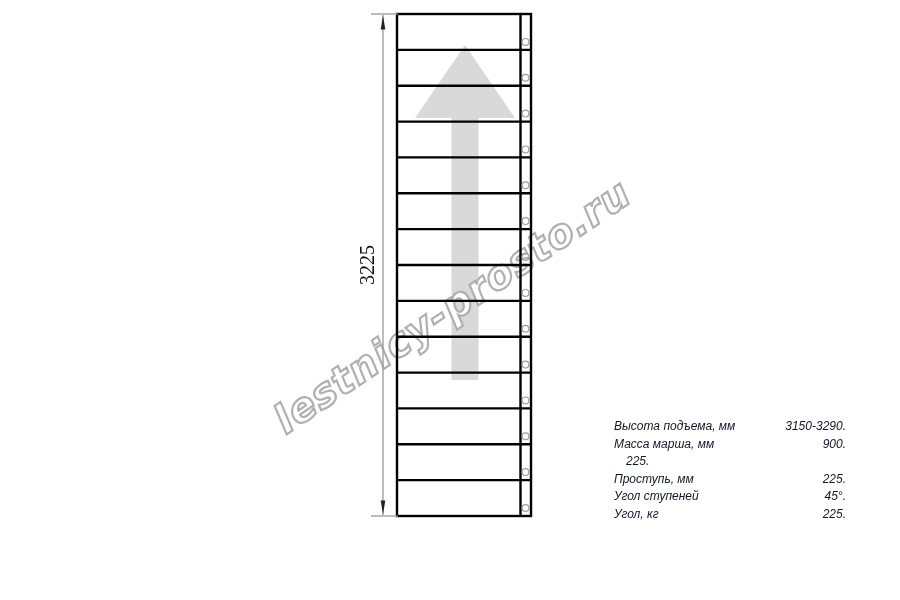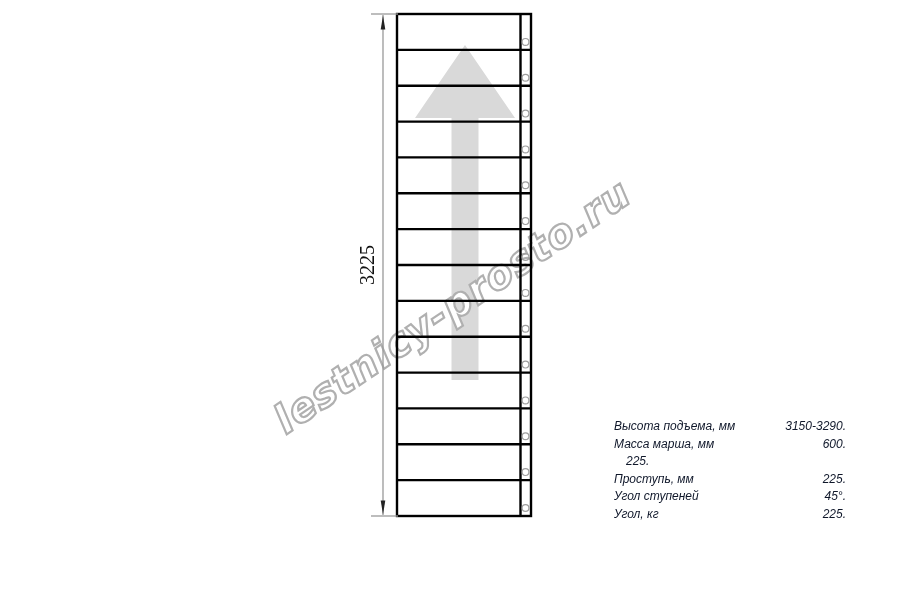--- a/index.html
+++ b/index.html
@@ -130,21 +130,21 @@
     </g>
   </svg>
 
   <div id="spec-table">
     <div class="spec-row">
       <span class="spec-label">Высота подъема, мм</span>
       <span class="spec-value">3150-3290.</span>
     </div>
     <div class="spec-row">
       <span class="spec-label">Масса марша, мм</span>
-      <span class="spec-value">600.</span>
+      <span class="spec-value">900.</span>
     </div>
     <div class="spec-row">
       <span class="spec-value">225.</span>
     </div>
     <div class="spec-row">
       <span class="spec-label">Проступь, мм</span>
       <span class="spec-value">225.</span>
     </div>
     <div class="spec-row">
       <span class="spec-label">Угол ступеней</span>

